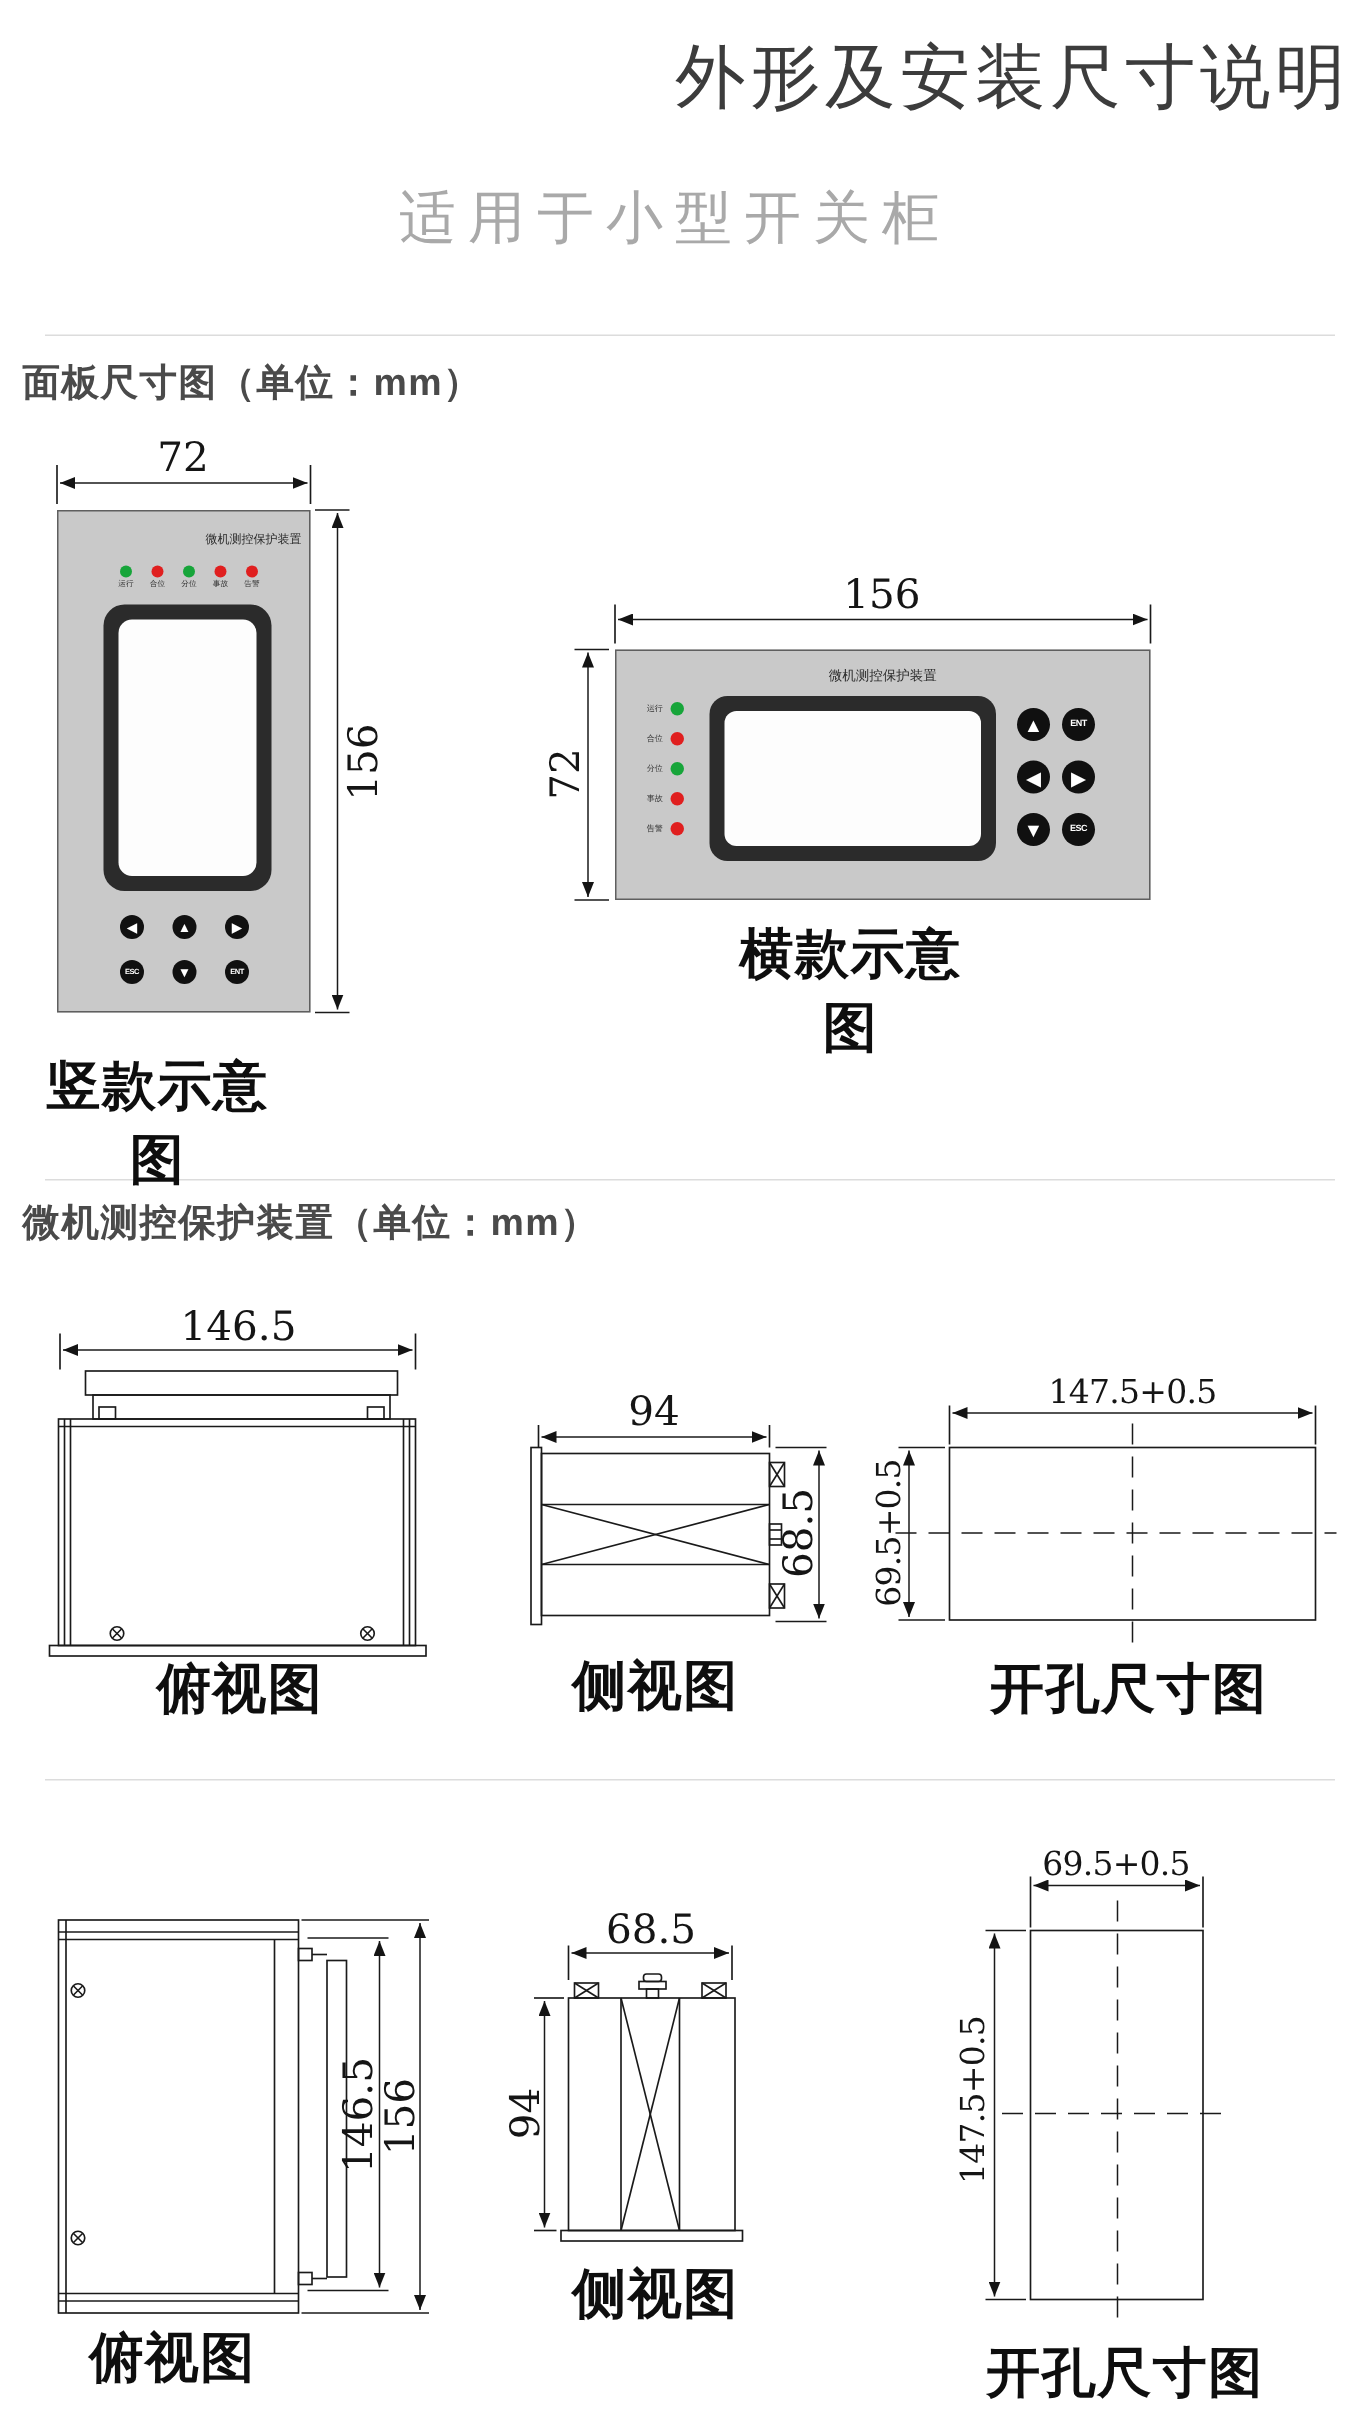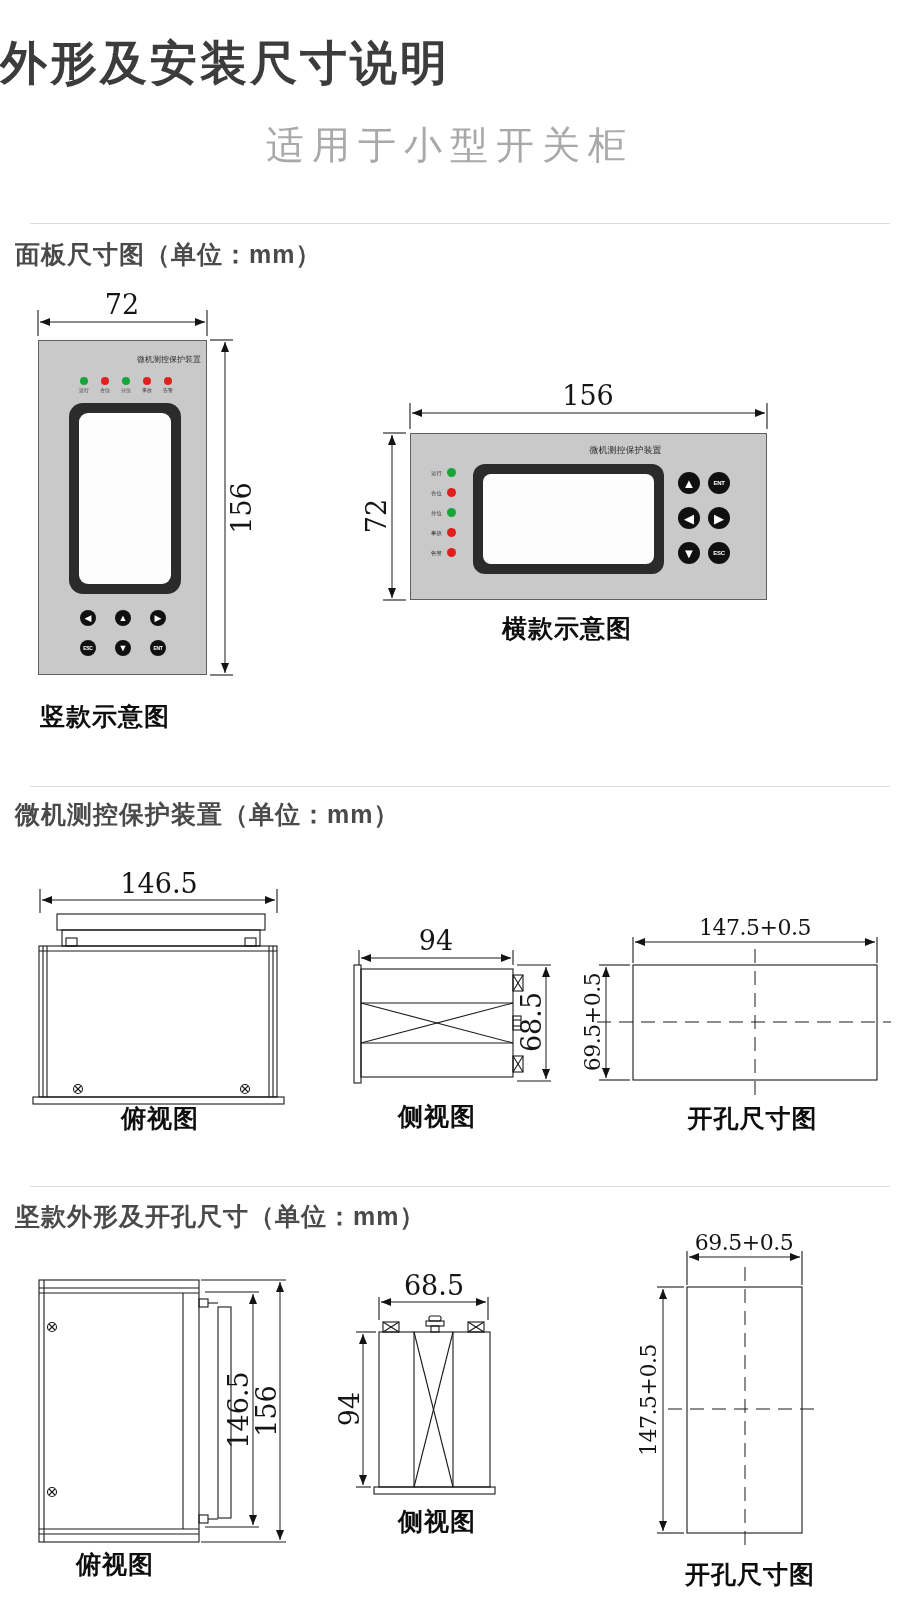--- a/index.html
+++ b/index.html
@@ -1,29 +1,29 @@
 <!DOCTYPE html>
 <html><head>
 <meta charset="utf-8">
 <style>
   html,body{margin:0;padding:0;background:#fff;}
   .page{position:relative;width:900px;height:1619px;background:#fff;overflow:hidden;
         font-family:"Liberation Sans",sans-serif;}
   
-  .title{position:absolute;top:32px;left:0;width:900px;text-align:left;
-         font-size:47px;font-weight:700;color:#3c3c3c;letter-spacing:3px;}
+  .title{position:absolute;top:20px;left:0;width:900px;text-align:right;
+         font-size:47px;font-weight:400;color:#3c3c3c;letter-spacing:3px;}
   .subtitle{position:absolute;top:120px;left:0;width:900px;text-align:center;
          font-size:38px;font-weight:400;color:#a9a9a9;letter-spacing:8px;}
   .divider{position:absolute;left:30px;width:860px;height:1px;background:#dcdcdc;}
   .heading{position:absolute;left:15px;font-size:25px;font-weight:700;color:#4a4a4a;letter-spacing:1px;}
   .cap{position:absolute;text-align:center;font-family:"DejaVu Serif","Liberation Serif",serif;
-       font-weight:700;font-size:25px;color:#0e0e0e;letter-spacing:1px;}
+       font-weight:700;font-size:36px;color:#0e0e0e;letter-spacing:1px;}
   
   .panel{position:absolute;background:#c9c9c9;border:1px solid #5f5f5f;box-sizing:border-box;}
-  .brand{position:absolute;color:#2b2b2b;white-space:nowrap;margin-left:37px;}
+  .brand{position:absolute;color:#2b2b2b;white-space:nowrap;}
   .lcd{position:absolute;background:#2b2b2b;}
   .scr{position:absolute;left:10px;top:10px;right:10px;bottom:10px;background:#fdfdfd;}
   .dot{display:inline-block;border-radius:50%;}
   .ledlbl{color:#333;line-height:1;}
   .pb{background:#101010;color:#fff;border-radius:50%;display:flex;align-items:center;justify-content:center;}
   
   .vled{position:absolute;left:34px;top:36px;display:flex;}
   .vled-i{width:21px;display:flex;flex-direction:column;align-items:center;}
   .vled-i .dot{width:8px;height:8px;margin-bottom:2px;}
   .vled-i .ledlbl{font-size:6px;transform:scale(.85);}
@@ -55,21 +55,20 @@
 <div class="page">
 
   <div class="title">外形及安装尺寸说明</div>
   <div class="subtitle">适用于小型开关柜</div>
 
   <div class="divider" style="top:223px"></div>
   <div class="heading" style="top:238px">面板尺寸图（单位：mm）</div>
   <div class="divider" style="top:786px"></div>
   <div class="heading" style="top:798px">微机测控保护装置（单位：mm）</div>
   <div class="divider" style="top:1186px"></div>
-  <div class="heading" style="top:1200px">坚款外形及开孔尺寸（单位：mm）</div>
 
   <div class="panel" style="left:38px;top:340px;width:169px;height:335px" title="竖款示意图">
     <div class="brand" style="right:5px;top:13px;font-size:8px">微机测控保护装置</div>
     <div class="vled">
       <div class="vled-i">
           <span class="dot" style="background: rgb(23, 165, 58);"></span>
           <span class="ledlbl">运行</span>
         </div>
       <div class="vled-i">
           <span class="dot" style="background: rgb(224, 31, 31);"></span>

